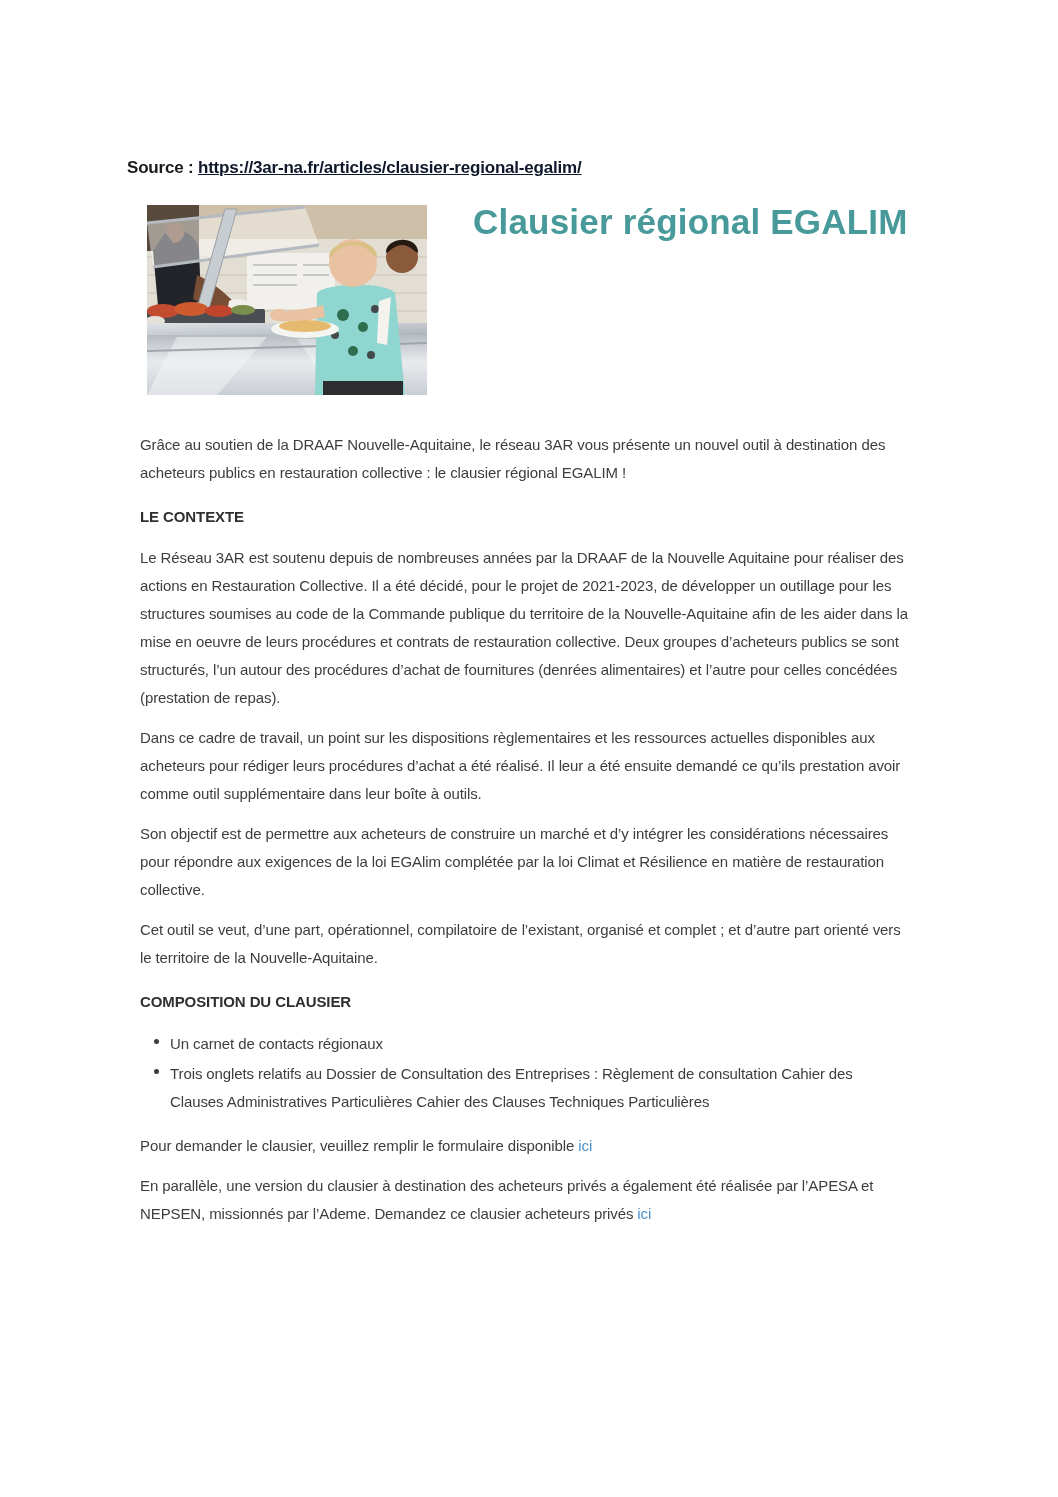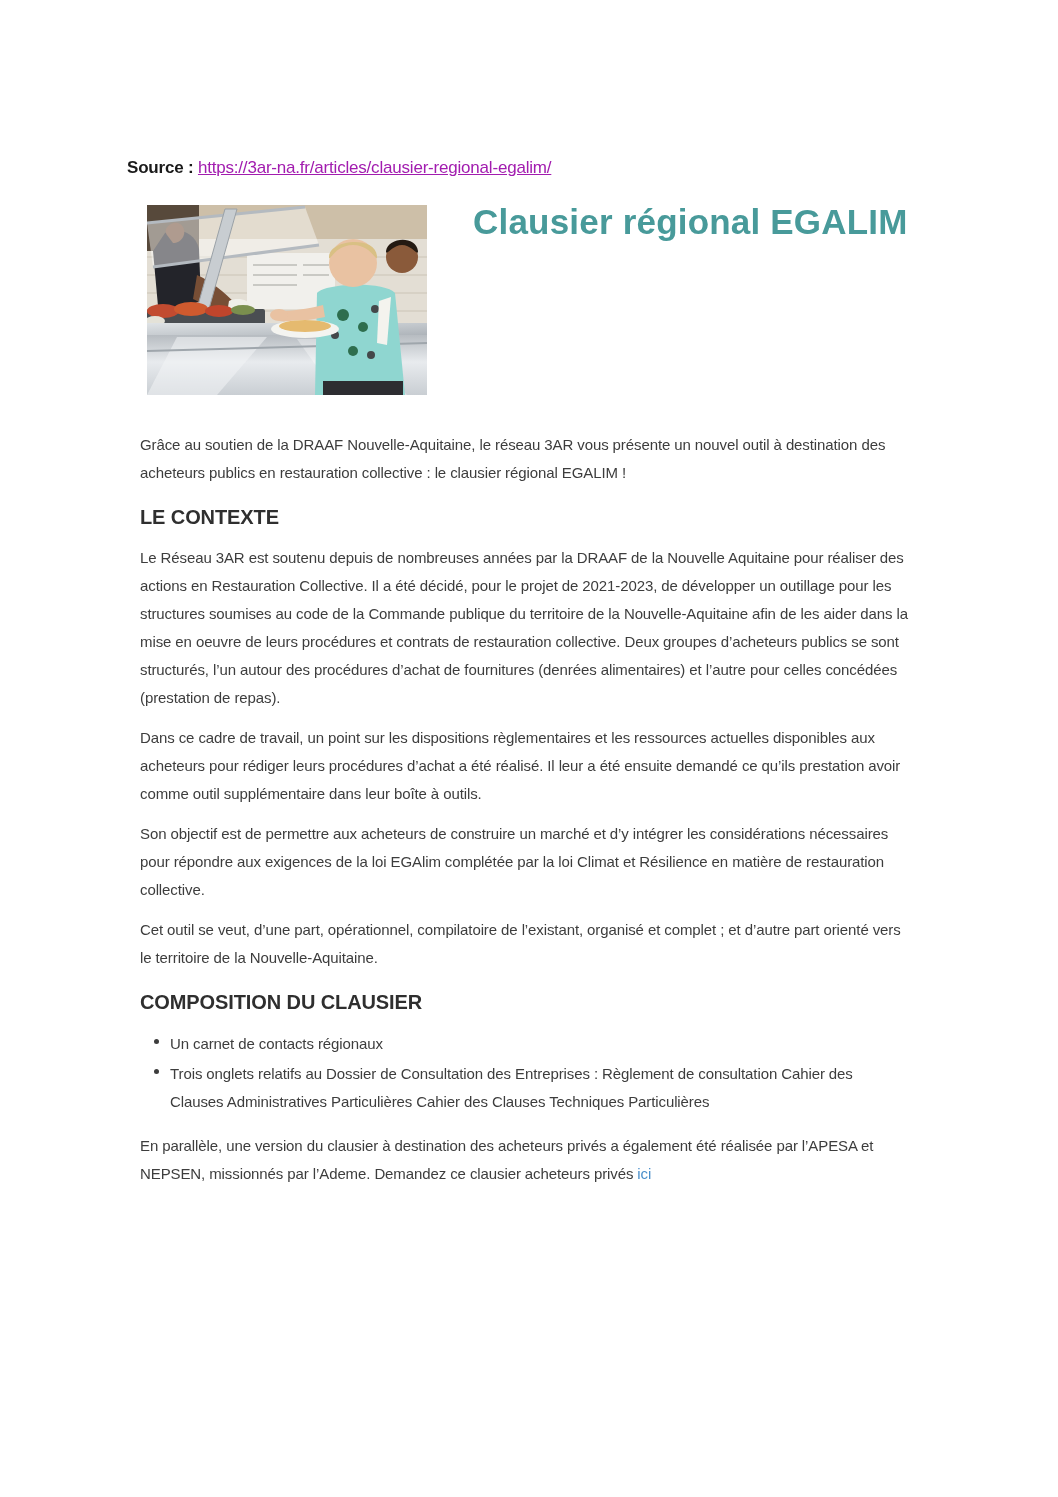--- a/index.html
+++ b/index.html
@@ -20,23 +20,23 @@
   }
   
   .source-line {
     font-size: 17px;
     font-weight: bold;
     color: #1a1a1a;
     letter-spacing: -0.2px;
     white-space: nowrap;
   }
   .source-line a {
-    color: #a21caf;
+    color: #0f172a;
     text-decoration: underline;
-    font-weight: normal;
+    font-weight: bold;
     cursor: pointer;
   }
   
   .header-row {
     margin-top: 27px;
     margin-left: 20px;
     display: flex;
     align-items: flex-start;
     gap: 46px;
   }
@@ -63,21 +63,21 @@
     width: 768px;
     font-size: 15px;
     line-height: 28px;
     color: #3d3d3d;
     letter-spacing: -0.1px;
   }
   .body-col p { margin: 0 0 12px 0; }
   .sec-heading {
     font-weight: bold;
     color: #2f2f2f;
-    font-size: 20px;
+    font-size: 15px;
     margin: 16px 0 13px 0;
     letter-spacing: -0.1px;
   }
   ul.comp-list {
     list-style: none;
     margin: 14px 0 16px 0;
     padding-left: 14px;
   }
   ul.comp-list li {
     position: relative;
@@ -221,17 +221,18 @@
     <p>Son objectif est de permettre aux acheteurs de construire un marché et d’y intégrer les considérations nécessaires pour répondre aux exigences de la loi EGAlim complétée par la loi Climat et Résilience en matière de restauration collective.</p>
     <p>Cet outil se veut, d’une part, opérationnel, compilatoire de l’existant, organisé et complet ; et d’autre part orienté vers le territoire de la Nouvelle-Aquitaine.</p>
 
     <div class="sec-heading">COMPOSITION DU CLAUSIER</div>
 
     <ul class="comp-list">
       <li>Un carnet de contacts régionaux</li>
       <li>Trois onglets relatifs au Dossier de Consultation des Entreprises : Règlement de consultation Cahier des Clauses Administratives Particulières Cahier des Clauses Techniques Particulières</li>
     </ul>
 
+    <p><span>Pour demander le clausier, veuillez remplir le formulaire disponible</span><a class="inline-link spacer-link">ici</a></p>
 
     <p><span>En parallèle, une version du clausier à destination des acheteurs privés a également été réalisée par l’APESA et NEPSEN, missionnés par l’Ademe. Demandez ce clausier acheteurs privés</span><a class="inline-link spacer-link">ici</a></p>
 
   </div>
 </div>
 
 </body></html>

